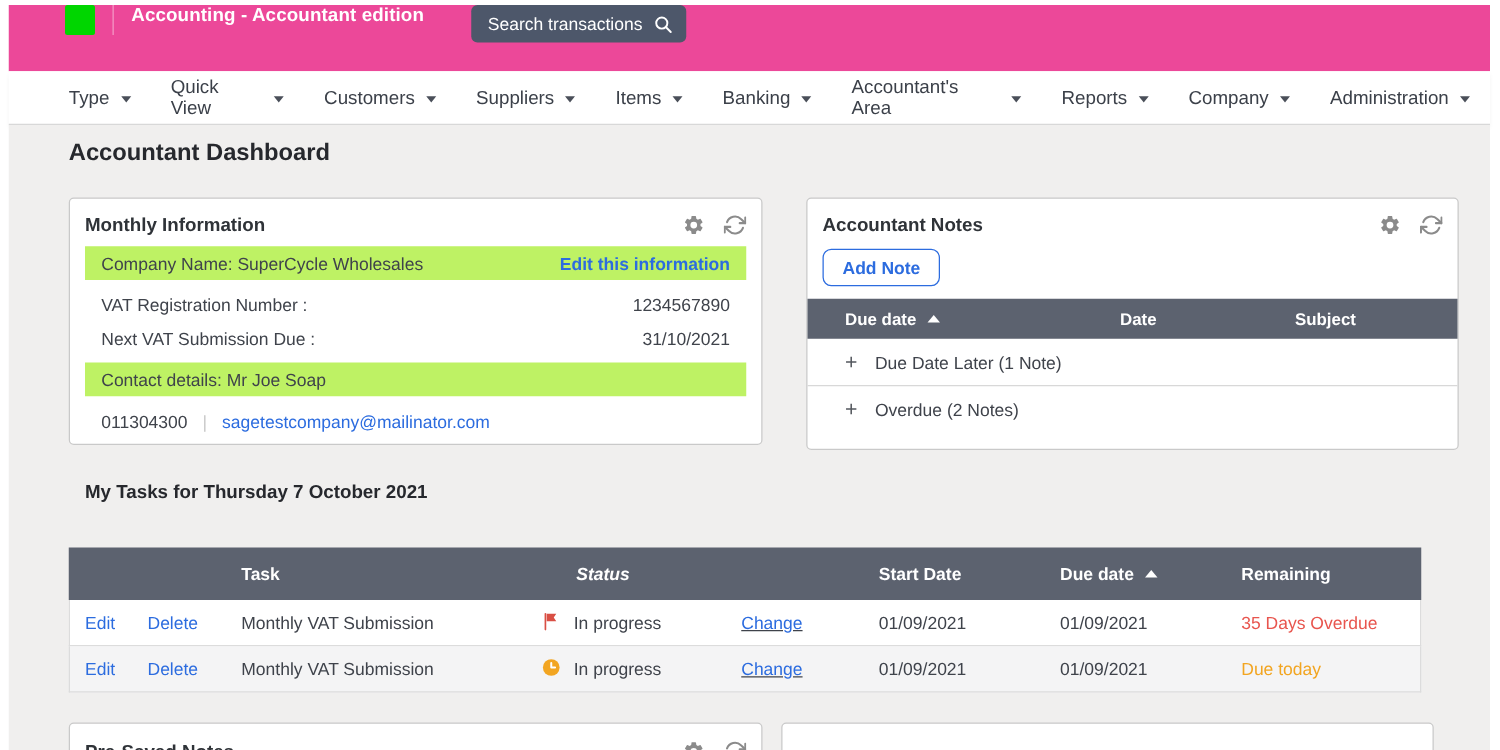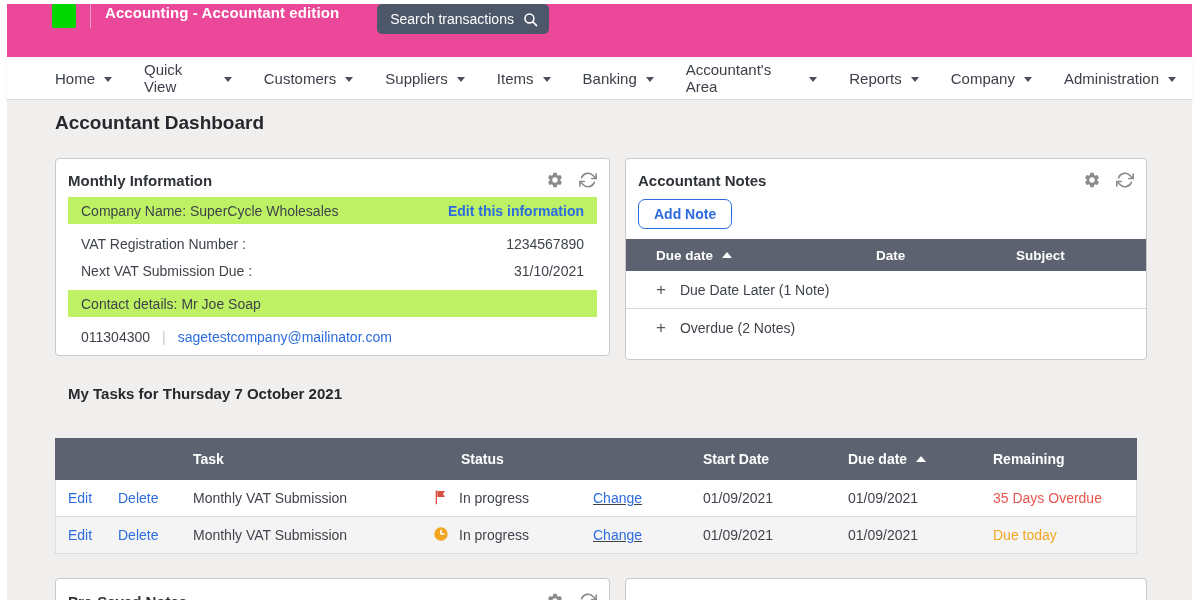--- a/index.html
+++ b/index.html
@@ -54,21 +54,21 @@
     font-size: 14px; color: #3f434b;
   }
   .info-row.tight { margin-bottom: 0; }
   .info-row.shaded { background: #bef264; }
   .lnk { color: #2c6cdf; text-decoration: none; cursor: pointer; }
   .lnk.bold { font-weight: 700; }
   .contact-line { justify-content: flex-start; gap: 12px; }
   .pipe { color: #c9c9c9; }
 
   
-  .panel-notes { position: absolute; left: 618px; top: 58px; width: 522px; height: 202px; }
+  .panel-notes { position: absolute; left: 638px; top: 58px; width: 522px; height: 202px; }
   .add-note-btn {
     display: inline-block; margin: 2px 0 10px 12px; padding: 6px 15px;
     border: 1px solid #2c6cdf; border-radius: 7px; background: #fff;
     color: #2c6cdf; font-size: 14px; font-weight: 700; cursor: pointer;
     font-family: "Liberation Sans", sans-serif;
   }
   .notes-header { height: 32px; background: #5c626f; display: flex; align-items: center; color: #fff; font-size: 13.5px; font-weight: 700; }
   .nh-c1 { width: 230px; padding-left: 30px; display: flex; align-items: center; gap: 9px; cursor: pointer; }
   .nh-c2 { width: 160px; padding-left: 20px; }
   .nh-c3 { flex: 1; }
@@ -85,21 +85,21 @@
     color: #fff; font-weight: 700; font-size: 14px; padding-left: 13px;
   }
   .t-row {
     display: flex; align-items: center; height: 37px; background: #fff;
     border: 1px solid #dcdcdc; border-top: none; padding-left: 12px; font-size: 14px; color: #3f434b;
   }
   .t-row.alt { background: #f4f4f5; }
   .c-edit { width: 50px; } .c-del { width: 75px; }
   .c-task { width: 240px; }
   .c-status { width: 160px; display: flex; align-items: center; gap: 10px; }
-  .t-head .c-status { padding-left: 28px; }
+  .t-head .c-status { padding-left: 28px; font-style: italic; }
   .c-change { width: 110px; text-decoration: underline; }
   .c-start { width: 145px; } 
   .c-due { width: 145px; display: flex; align-items: center; gap: 9px; }
   .c-rem { flex: 1; }
   .rem-red { color: #e8554e; }
   .rem-orange { color: #f2a521; }
 
   
   .panel-bl { position: absolute; left: 48px; top: 478px; width: 555px; height: 80px; }
   .panel-br { position: absolute; left: 618px; top: 478px; width: 522px; height: 80px; }
@@ -118,21 +118,21 @@
       <svg viewBox="0 0 24 24" width="17" height="17" fill="none" stroke="#ffffff" stroke-width="2.2" stroke-linecap="round">
           <circle cx="10.5" cy="10.5" r="6.3"></circle>
           <path d="M15.3 15.3L20.6 20.6"></path>
         </svg>
     </span>
   </div>
 </header>
 
 <nav class="navbar">
   <div class="nav-item">
-      <span class="lbl">Home</span>
+      <span class="lbl">Type</span>
       <span class="caret"></span>
     </div>
   <div class="nav-item">
       <span class="lbl">Quick View</span>
       <span class="caret"></span>
     </div>
   <div class="nav-item">
       <span class="lbl">Customers</span>
       <span class="caret"></span>
     </div>

